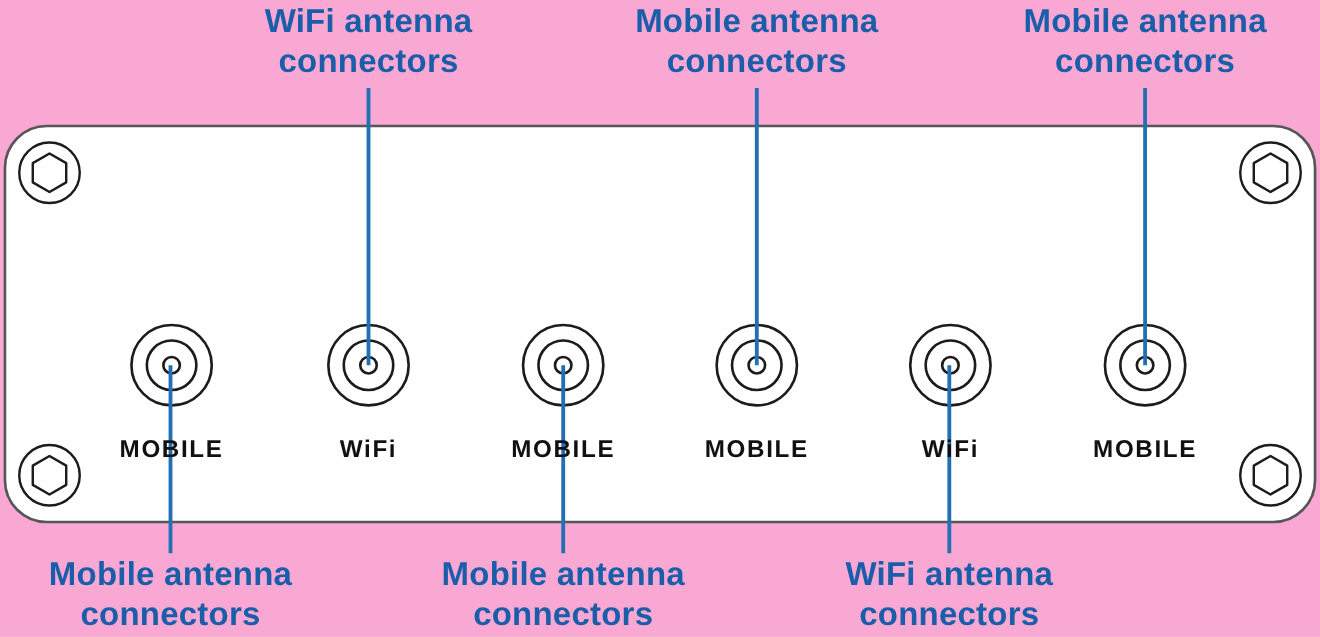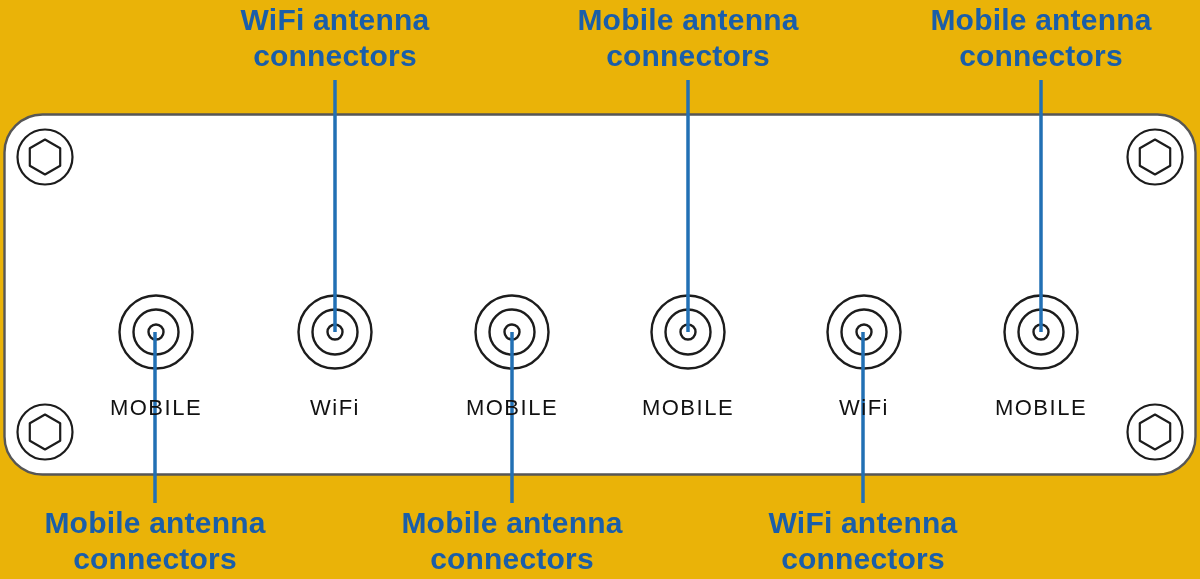--- a/index.html
+++ b/index.html
@@ -4,21 +4,21 @@
 <style>
   html, body {
     margin: 0;
     padding: 0;
     background: #ffffff;
   }
   .stage {
     position: relative;
     width: 1200px;
     height: 579px;
-    background: #eab308;
+    background: #f9a8d4;
     overflow: hidden;
     font-family: "Liberation Sans", "DejaVu Sans", sans-serif;
   }
   .stage svg {
     position: absolute;
     left: 0;
     top: 0;
   }
   .callout {
     position: absolute;
@@ -29,21 +29,21 @@
     line-height: 36px;
     letter-spacing: 0.2px;
     white-space: nowrap;
   }
   .callout .ln { display: block; }
   .port-label {
     position: absolute;
     transform: translateX(-50%);
     text-align: center;
     font-size: 22px;
-    font-weight: normal;
+    font-weight: bold;
     letter-spacing: 1.5px;
     white-space: nowrap;
   }
 </style>
 </head>
 <body>
 
 <div class="stage">
   <svg id="diagram-svg" width="1200" height="579" viewBox="0 0 1200 579">
       <rect x="4.5" y="114.5" width="1191" height="360" rx="38" fill="#ffffff" stroke="#565656" stroke-width="2.4"></rect>

